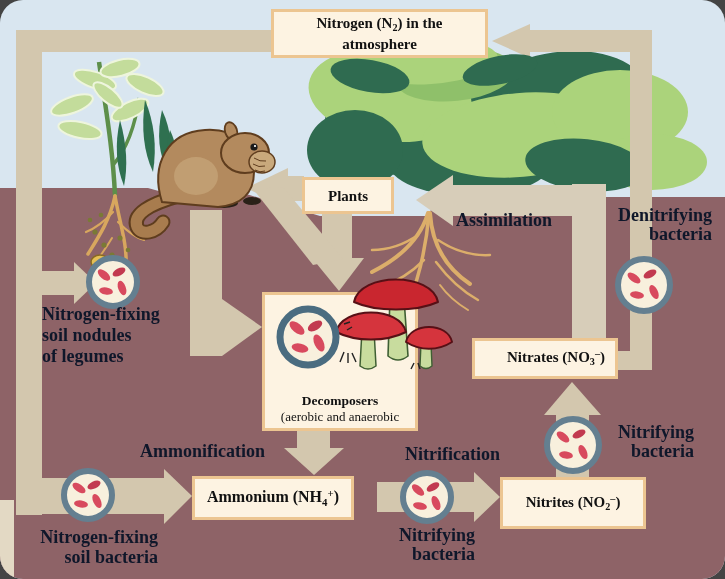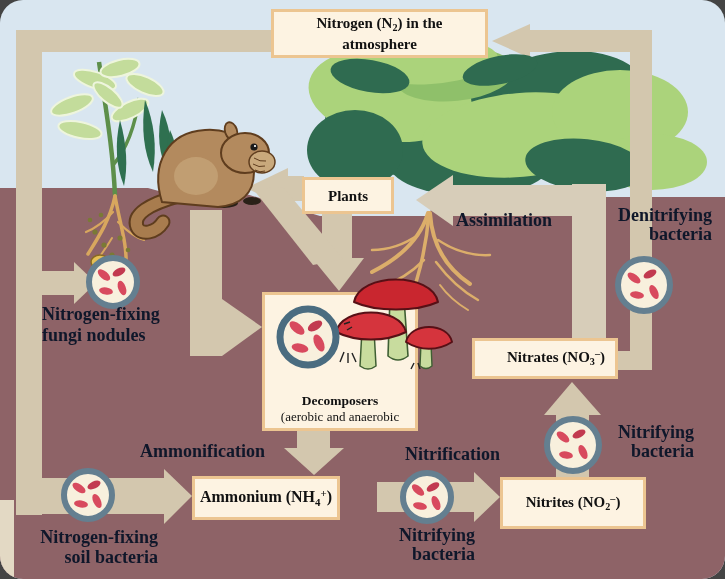--- a/index.html
+++ b/index.html
@@ -181,21 +181,21 @@
     <span>Plants</span>
   </div>
 
   <div class="box" style="left:262px;top:292px;width:156px;height:139px;padding-left:30px;">
     <div id="decomposers-text">
       <div class="t">Decomposers</div>
       <div>(aerobic and anaerobic</div>
     </div>
   </div>
 
-  <div class="box" style="left:192px;top:476px;width:148px;height:44px;font-size:16px;">
+  <div class="box" style="left:192px;top:476px;width:162px;height:44px;font-size:16px;">
     <div><span>Ammonium (NH</span><sub>4</sub><sup>+</sup><span>)</span></div>
   </div>
 
   <div class="box" style="left:500px;top:477px;width:146px;height:52px;font-size:15px;">
     <div><span>Nitrites (NO</span><sub>2</sub><sup>–</sup><span>)</span></div>
   </div>
 
   <div class="box" style="left:472px;top:338px;width:146px;height:41px;font-size:15px;padding-left:22px;">
     <div><span>Nitrates (NO</span><sub>3</sub><sup>–</sup><span>)</span></div>
   </div>
@@ -276,21 +276,22 @@
         <ellipse cx="634" cy="278" rx="7.5" ry="3.8" transform="rotate(36 634 278)"></ellipse>
         <ellipse cx="650" cy="274" rx="7" ry="3.6" transform="rotate(-28 650 274)" fill="#c23a50"></ellipse>
         <ellipse cx="654" cy="292" rx="7.5" ry="3.8" transform="rotate(64 654 292)"></ellipse>
         <ellipse cx="637" cy="295" rx="7" ry="3.6" transform="rotate(8 637 295)"></ellipse>
       </g>
     </g>
   </svg>
 
   <div class="wlabel" style="left:42px;top:304px;line-height:21px;">
     <div>Nitrogen-fixing</div>
-    <div>fungi nodules</div>
+    <div>soil nodules</div>
+    <div>of legumes</div>
   </div>
 
   <div class="wlabel center" style="left:8px;top:527px;width:150px;line-height:20px;">
     <div>Nitrogen-fixing</div>
     <div>soil bacteria</div>
   </div>
 
   <div class="wlabel" style="left:140px;top:442px;">Ammonification</div>
 
   <div class="wlabel" style="left:374px;top:445px;margin-left:31px;">Nitrification</div>

